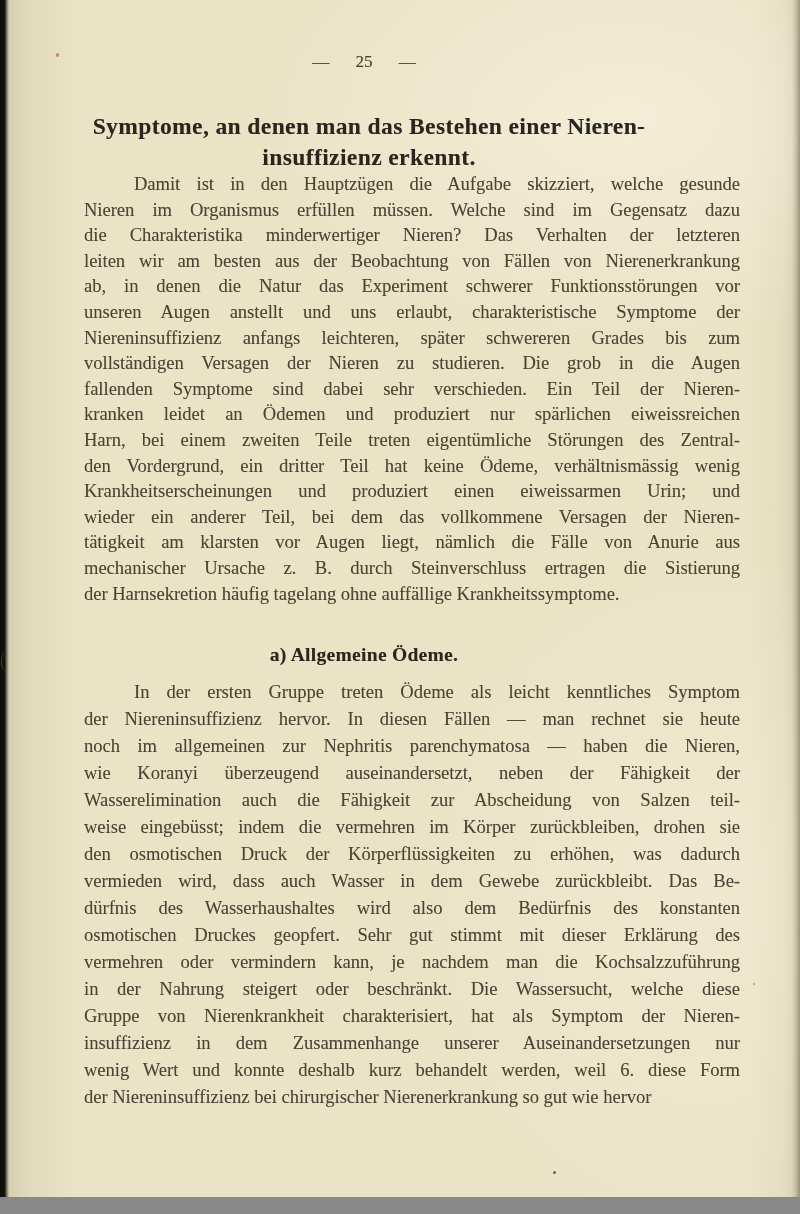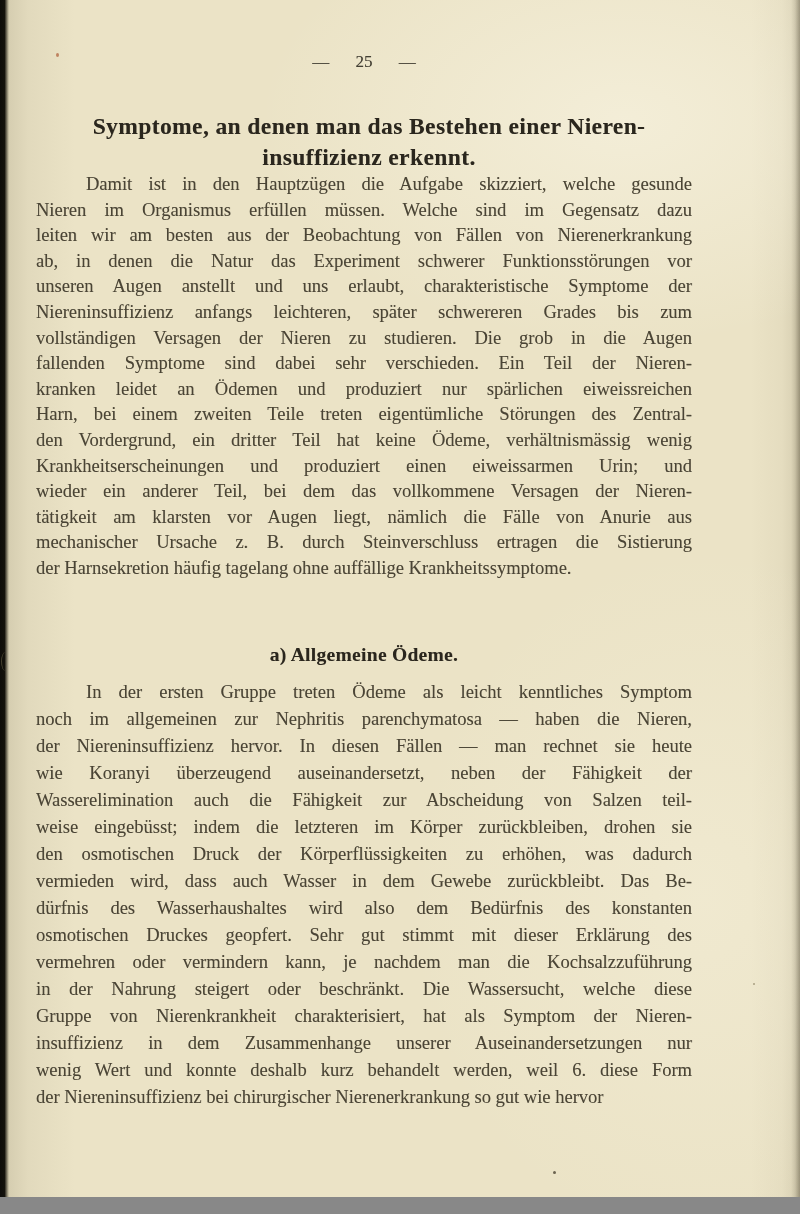--- a/index.html
+++ b/index.html
@@ -41,20 +41,21 @@
     font-size: 23.5px;
     font-weight: bold;
     line-height: 31px;
     letter-spacing: 0.4px;
     color: #2a261d;
     text-shadow: 0.3px 0.3px 0.5px rgba(42,38,29,0.30);
   }
   .para {
     font-size: 18.5px;
     text-shadow: 0.3px 0.3px 0.45px rgba(74,68,53,0.30);
+    margin-left: 48px;
   }
   .para1 { top: 172px; line-height: 25.6px; }
   .para2 { top: 679px; line-height: 27px; }
   .subheading {
     top: 644px;
     margin: 0;
     text-align: center;
     font-size: 19.5px;
     font-weight: bold;
     letter-spacing: 0.3px;
@@ -91,45 +92,46 @@
   <div class="text-col page-number">— 25 —</div>
 
   <h1 class="text-col title">
     <div>Symptome, an denen man das Bestehen einer Nieren-</div>
     <div>insuffizienz erkennt.</div>
   </h1>
 
   <div class="text-col para para1">
       <div class="line first-indent">Damit ist in den Hauptzügen die Aufgabe skizziert, welche gesunde</div>
       <div class="line">Nieren im Organismus erfüllen müssen. Welche sind im Gegensatz dazu</div>
+      <div class="line">die Charakteristika minderwertiger Nieren? Das Verhalten der letzteren</div>
       <div class="line">leiten wir am besten aus der Beobachtung von Fällen von Nierenerkrankung</div>
       <div class="line">ab, in denen die Natur das Experiment schwerer Funktionsstörungen vor</div>
       <div class="line">unseren Augen anstellt und uns erlaubt, charakteristische Symptome der</div>
       <div class="line">Niereninsuffizienz anfangs leichteren, später schwereren Grades bis zum</div>
       <div class="line">vollständigen Versagen der Nieren zu studieren. Die grob in die Augen</div>
       <div class="line">fallenden Symptome sind dabei sehr verschieden. Ein Teil der Nieren-</div>
       <div class="line">kranken leidet an Ödemen und produziert nur spärlichen eiweissreichen</div>
       <div class="line">Harn, bei einem zweiten Teile treten eigentümliche Störungen des Zentral-</div>
       <div class="line">den Vordergrund, ein dritter Teil hat keine Ödeme, verhältnismässig wenig</div>
       <div class="line">Krankheitserscheinungen und produziert einen eiweissarmen Urin; und</div>
       <div class="line">wieder ein anderer Teil, bei dem das vollkommene Versagen der Nieren-</div>
       <div class="line">tätigkeit am klarsten vor Augen liegt, nämlich die Fälle von Anurie aus</div>
       <div class="line">mechanischer Ursache z. B. durch Steinverschluss ertragen die Sistierung</div>
       <div class="line last-line">der Harnsekretion häufig tagelang ohne auffällige Krankheitssymptome.</div>
     </div>
 
   <h2 class="text-col subheading">a) Allgemeine Ödeme.</h2>
 
   <div class="text-col para para2">
       <div class="line first-indent">In der ersten Gruppe treten Ödeme als leicht kenntliches Symptom</div>
+      <div class="line">der Niereninsuffizienz hervor. In diesen Fällen — man rechnet sie heute</div>
       <div class="line">noch im allgemeinen zur Nephritis parenchymatosa — haben die Nieren,</div>
-      <div class="line">der Niereninsuffizienz hervor. In diesen Fällen — man rechnet sie heute</div>
       <div class="line">wie Koranyi überzeugend auseinandersetzt, neben der Fähigkeit der</div>
       <div class="line">Wasserelimination auch die Fähigkeit zur Abscheidung von Salzen teil-</div>
-      <div class="line">weise eingebüsst; indem die letzteren im Körper zurückbleiben, drohen sie</div>
+      <div class="line">weise eingebüsst; indem die vermehren im Körper zurückbleiben, drohen sie</div>
       <div class="line">den osmotischen Druck der Körperflüssigkeiten zu erhöhen, was dadurch</div>
       <div class="line">vermieden wird, dass auch Wasser in dem Gewebe zurückbleibt. Das Be-</div>
       <div class="line">dürfnis des Wasserhaushaltes wird also dem Bedürfnis des konstanten</div>
       <div class="line">osmotischen Druckes geopfert. Sehr gut stimmt mit dieser Erklärung des</div>
       <div class="line">vermehren oder vermindern kann, je nachdem man die Kochsalzzuführung</div>
       <div class="line">in der Nahrung steigert oder beschränkt. Die Wassersucht, welche diese</div>
       <div class="line">Gruppe von Nierenkrankheit charakterisiert, hat als Symptom der Nieren-</div>
       <div class="line">insuffizienz in dem Zusammenhange unserer Auseinandersetzungen nur</div>
       <div class="line">wenig Wert und konnte deshalb kurz behandelt werden, weil 6. diese Form</div>
       <div class="line last-line">der Niereninsuffizienz bei chirurgischer Nierenerkrankung so gut wie hervor</div>

